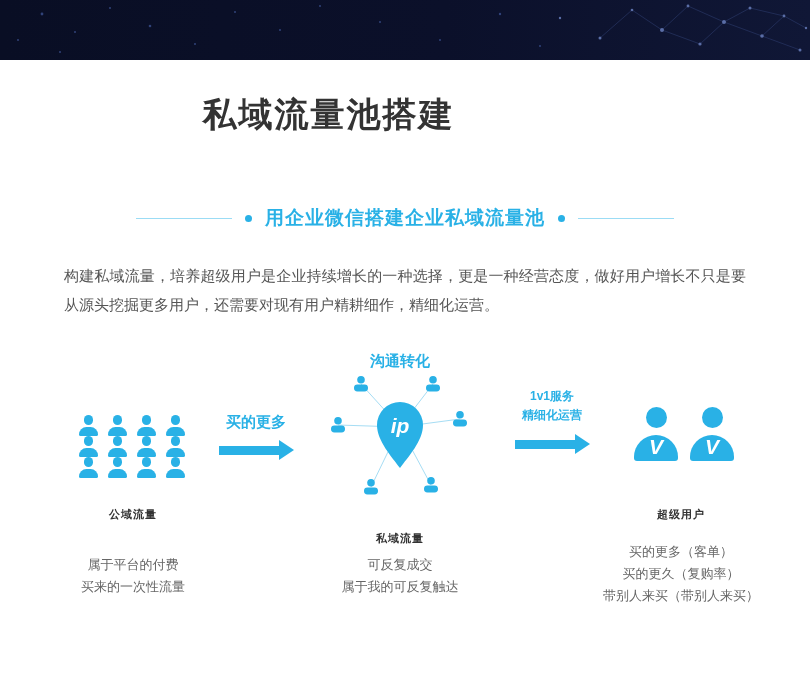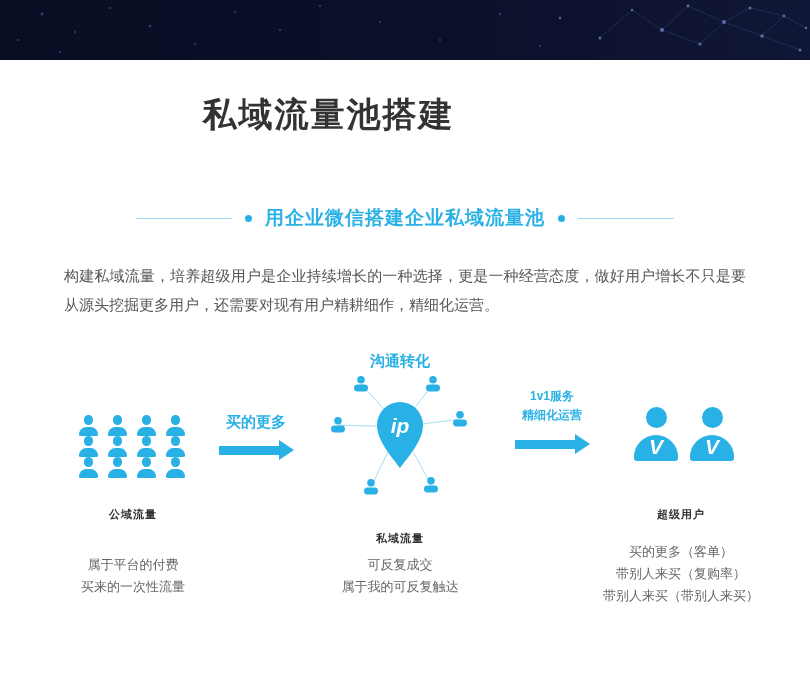--- a/index.html
+++ b/index.html
@@ -228,18 +228,18 @@
     <div class="stage-desc stage1-desc">
       <div>属于平台的付费</div>
       <div>买来的一次性流量</div>
     </div>
     <div class="stage-desc stage2-desc">
       <div>可反复成交</div>
       <div>属于我的可反复触达</div>
     </div>
     <div class="stage-desc stage3-desc">
       <div>买的更多（客单）</div>
-      <div>带别人来买（复购率）</div>
+      <div>买的更久（复购率）</div>
       <div>带别人来买（带别人来买）</div>
     </div>
 
   </section>
 </div>
 
 </body></html>

